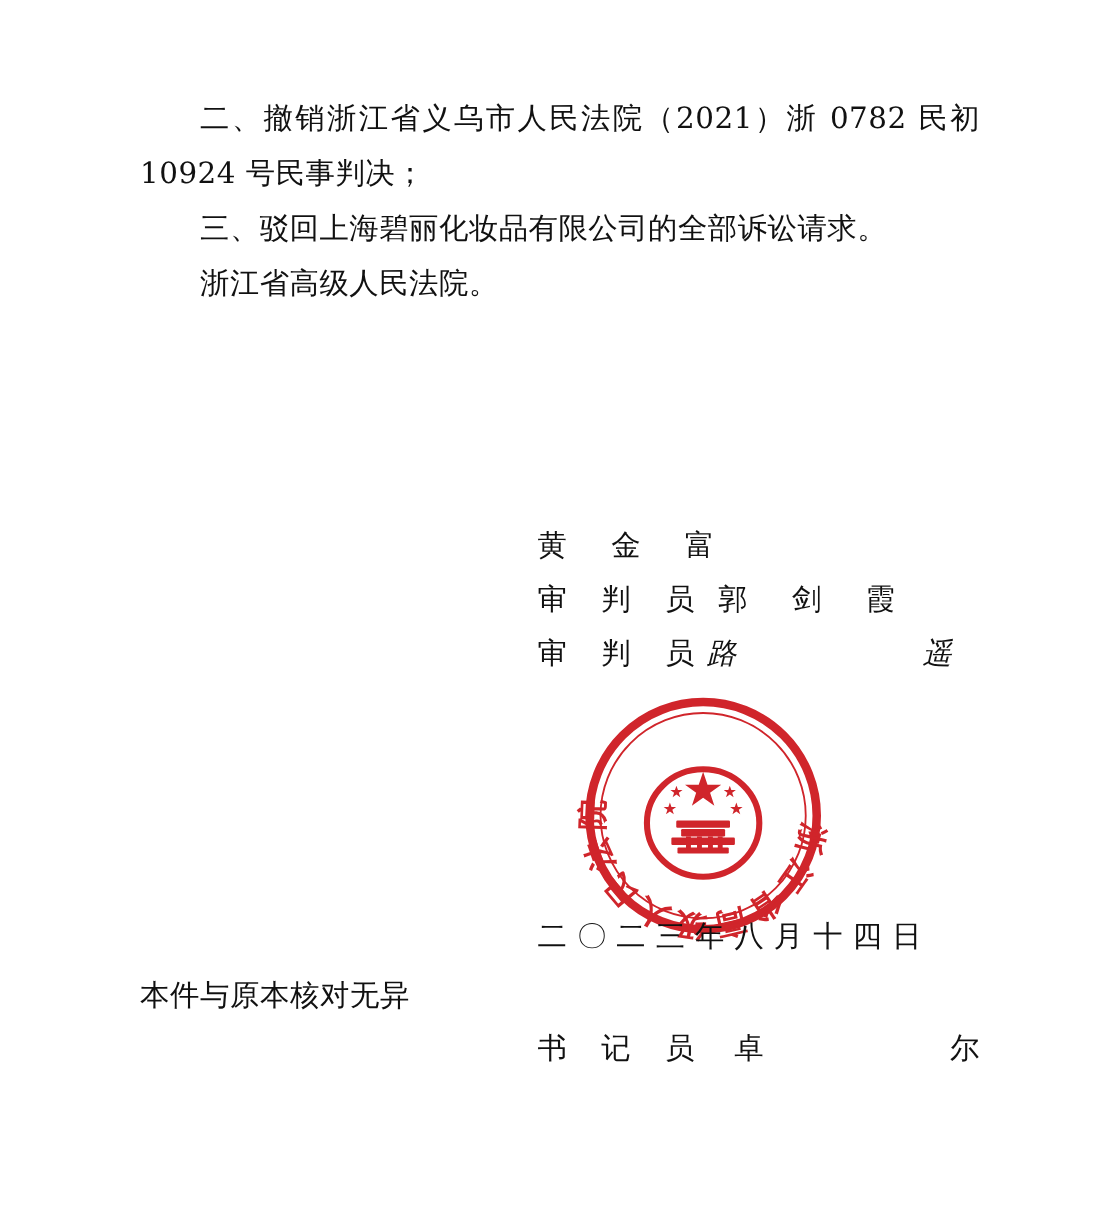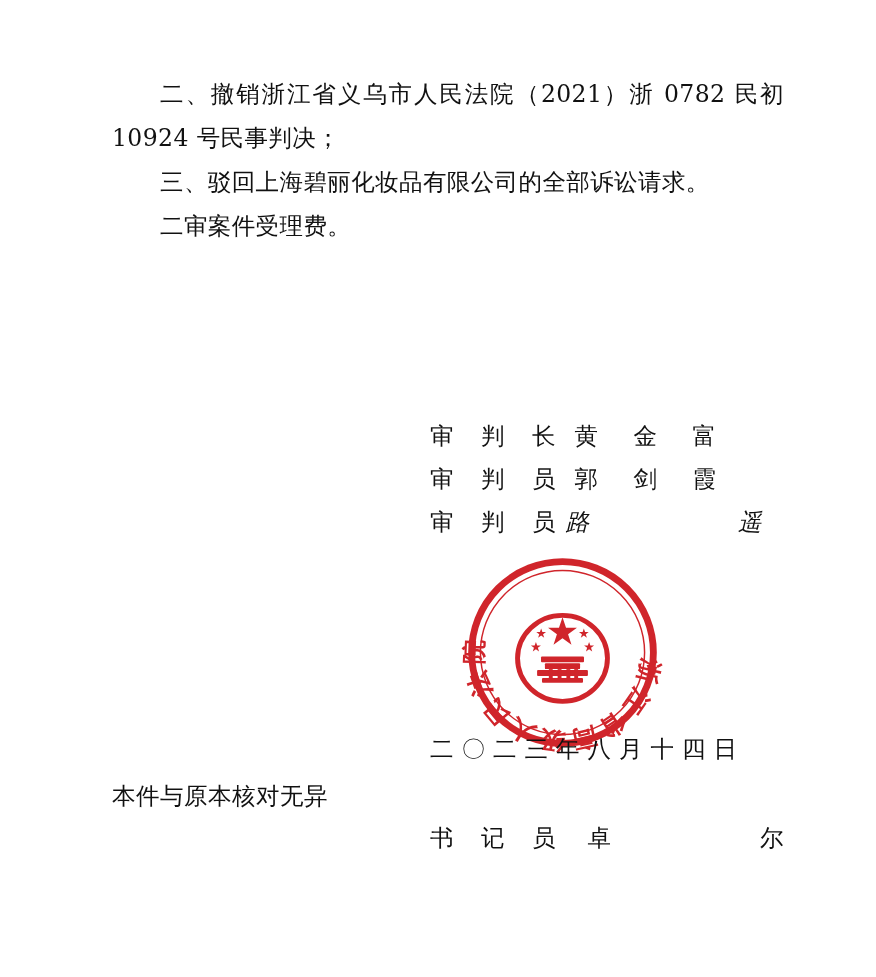--- a/index.html
+++ b/index.html
@@ -107,26 +107,25 @@
   }
 </style>
 </head>
 <body>
 
 <div class="page">
 
   <div class="body-text">
     <p class="para">二、撤销浙江省义乌市人民法院（2021）浙 0782 民初 10924 号民事判决；</p>
     <p class="para">三、驳回上海碧丽化妆品有限公司的全部诉讼请求。</p>
-    <p class="para">二审案件受理费。</p>
+    <p class="para">浙江省高级人民法院。</p>
   </div>
 
   <div class="signature-block">
     <div class="sig-line">
-      <span class="sig-role">审 判 长</span>
       <span class="sig-name">黄 金 富</span>
     </div>
     <div class="sig-line">
       <span class="sig-role">审 判 员</span>
       <span class="sig-name">郭 剑 霞</span>
     </div>
     <div class="sig-line">
       <span class="sig-role">审 判 员</span>
       <span class="sig-name wide">路　　遥</span>
     </div>

